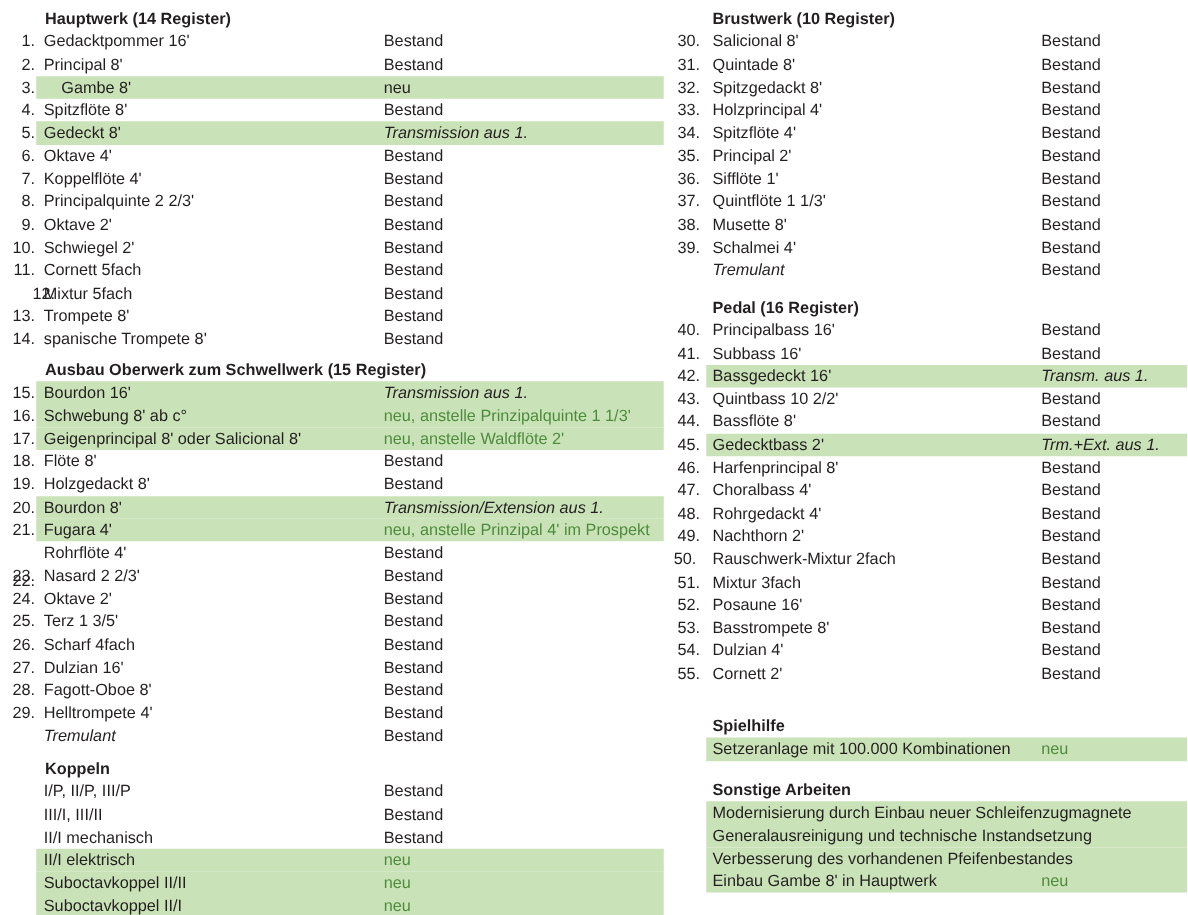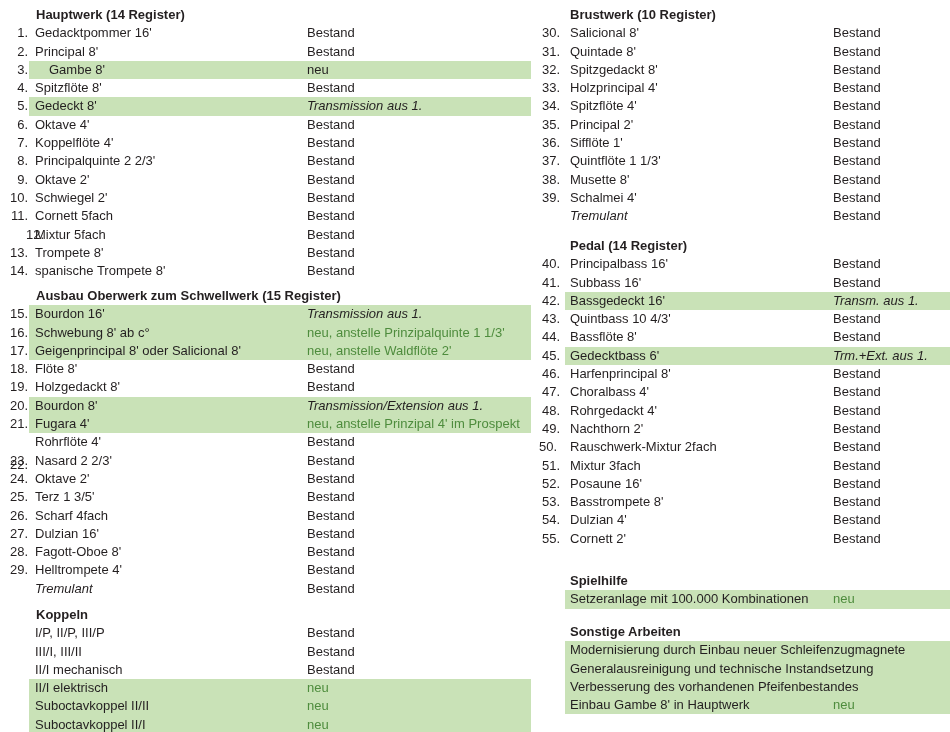--- a/index.html
+++ b/index.html
@@ -294,52 +294,52 @@
           <div class="cell" style="left: 34px;">Schalmei 4'</div>
           <div class="cell" style="left: 297px;">Bestand</div>
         </div>
         <div class="row">
           <div class="cell it" style="left: 34px;">Tremulant</div>
           <div class="cell" style="left: 297px;">Bestand</div>
         </div>
       </div>
       <div class="section" style="top: 237px;">
         <div class="heading">
-          <div class="htext" style="left: 34px; position: absolute;">Pedal (14 Register)</div>
+          <div class="htext" style="left: 34px; position: absolute;">Pedal (16 Register)</div>
         </div>
         <div class="row">
           <div class="cell num" style="left: 0px; width: 24px;">40.</div>
           <div class="cell" style="left: 34px;">Principalbass 16'</div>
           <div class="cell" style="left: 297px;">Bestand</div>
         </div>
         <div class="row">
           <div class="cell num" style="left: 0px; width: 24px;">41.</div>
           <div class="cell" style="left: 34px;">Subbass 16'</div>
           <div class="cell" style="left: 297px;">Bestand</div>
         </div>
         <div class="row">
           <div class="hl-band" style="left: 29px;"></div>
           <div class="cell num" style="left: 0px; width: 24px;">42.</div>
           <div class="cell" style="left: 34px;">Bassgedeckt 16'</div>
           <div class="cell it" style="left: 297px;">Transm. aus 1.</div>
         </div>
         <div class="row">
           <div class="cell num" style="left: 0px; width: 24px;">43.</div>
-          <div class="cell" style="left: 34px;">Quintbass 10 4/3'</div>
+          <div class="cell" style="left: 34px;">Quintbass 10 2/2'</div>
           <div class="cell" style="left: 297px;">Bestand</div>
         </div>
         <div class="row">
           <div class="cell num" style="left: 0px; width: 24px;">44.</div>
           <div class="cell" style="left: 34px;">Bassflöte 8'</div>
           <div class="cell" style="left: 297px;">Bestand</div>
         </div>
         <div class="row">
           <div class="hl-band" style="left: 29px;"></div>
           <div class="cell num" style="left: 0px; width: 24px;">45.</div>
-          <div class="cell" style="left: 34px;">Gedecktbass 6'</div>
+          <div class="cell" style="left: 34px;">Gedecktbass 2'</div>
           <div class="cell it" style="left: 297px;">Trm.+Ext. aus 1.</div>
         </div>
         <div class="row">
           <div class="cell num" style="left: 0px; width: 24px;">46.</div>
           <div class="cell" style="left: 34px;">Harfenprincipal 8'</div>
           <div class="cell" style="left: 297px;">Bestand</div>
         </div>
         <div class="row">
           <div class="cell num" style="left: 0px; width: 24px;">47.</div>
           <div class="cell" style="left: 34px;">Choralbass 4'</div>

